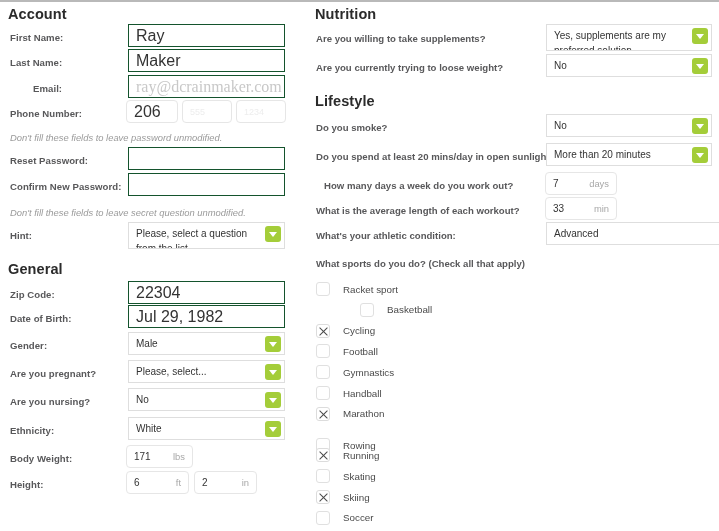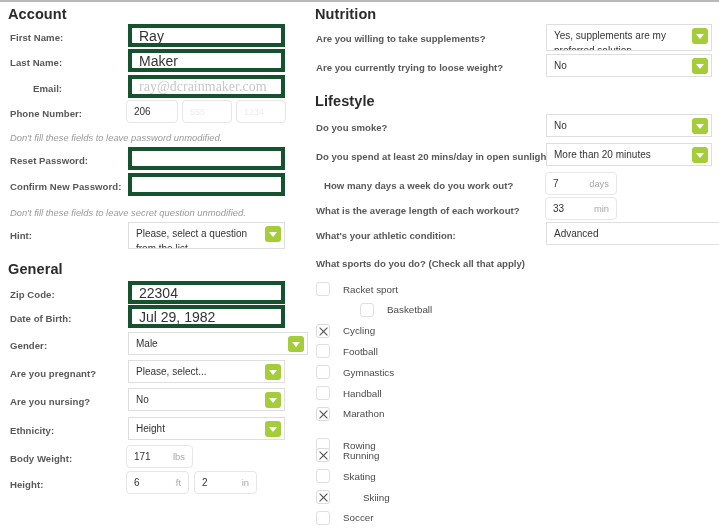--- a/index.html
+++ b/index.html
@@ -52,23 +52,23 @@
     font-size: 9.6px;
     color: #58585a;
     font-weight: bold;
     white-space: nowrap;
   }
 
   
   .inp {
     position: absolute;
     background: #fff;
-    border: 4px solid #14532d;
+    border: 1px solid #14532d;
     height: 23px;
-    font-size: 14px;
+    font-size: 16px;
     color: #333;
     display: flex;
     align-items: center;
     padding: 0 7px;
     overflow: hidden;
     white-space: nowrap;
   }
   .inp.ph { color: #c8c8c8; }
   .inp.blank { color: transparent; }
 
@@ -132,21 +132,21 @@
     font-size: 9.4px;
   }
 
   
   .phone {
     position: absolute;
     background: #fff;
     border: 1px solid #e6e6e6;
     border-radius: 4px;
     height: 23px;
-    font-size: 10px;
+    font-size: 16px;
     color: #333;
     display: flex;
     align-items: center;
     padding: 0 7px;
   }
   .phone.faint { color: #ededed; font-size: 9px; }
 
   
   .cbrow {
     position: absolute;
@@ -227,21 +227,21 @@
 
     <h2 class="section" style="position:absolute;left:8px;top:259px;">General</h2>
 
     <div class="lbl" style="left:10px;top:287px;">Zip Code:</div>
     <div class="inp" style="left:128px;top:279px;width:157px;">22304</div>
 
     <div class="lbl" style="left:10px;top:311px;">Date of Birth:</div>
     <div class="inp" style="left:128px;top:303px;width:157px;">Jul 29, 1982</div>
 
     <div class="lbl" style="left:10px;top:338px;">Gender:</div>
-    <div class="sel" style="left:128px;top:330px;width:180px;">
+    <div class="sel" style="left:128px;top:330px;width:157px;">
       <span>Male</span>
       <span class="arrow">
           <i></i>
         </span>
     </div>
 
     <div class="lbl" style="left:10px;top:366px;">Are you pregnant?</div>
     <div class="sel" style="left:128px;top:358px;width:157px;">
       <span>Please, select...</span>
       <span class="arrow">
@@ -252,21 +252,21 @@
     <div class="lbl" style="left:10px;top:394px;">Are you nursing?</div>
     <div class="sel" style="left:128px;top:386px;width:157px;">
       <span>No</span>
       <span class="arrow">
           <i></i>
         </span>
     </div>
 
     <div class="lbl" style="left:10px;top:423px;">Ethnicity:</div>
     <div class="sel" style="left:128px;top:415px;width:157px;">
-      <span>Height</span>
+      <span>White</span>
       <span class="arrow">
           <i></i>
         </span>
     </div>
 
     <div class="lbl" style="left:10px;top:451px;">Body Weight:</div>
     <div class="uinp" style="left:126px;top:443px;width:67px;">
       <span class="v">171</span>
       <span class="u">lbs</span>
     </div>
@@ -377,21 +377,21 @@
           <span class="cblabel">Rowing</span>
         </div>
         <div class="cbrow" style="left: 9px; top: 443.4px;">
           <span class="cbox checked"></span>
           <span class="cblabel">Running</span>
         </div>
         <div class="cbrow" style="left: 9px; top: 464.2px;">
           <span class="cbox"></span>
           <span class="cblabel">Skating</span>
         </div>
-        <div class="cbrow" style="left: 9px; top: 485px; gap: 20px;">
+        <div class="cbrow" style="left: 9px; top: 485px;">
           <span class="cbox checked"></span>
           <span class="cblabel">Skiing</span>
         </div>
         <div class="cbrow" style="left: 9px; top: 505.8px;">
           <span class="cbox"></span>
           <span class="cblabel">Soccer</span>
         </div>
         <div class="cbrow" style="left: 9px; top: 526.6px;"></div>
       </div>
 

